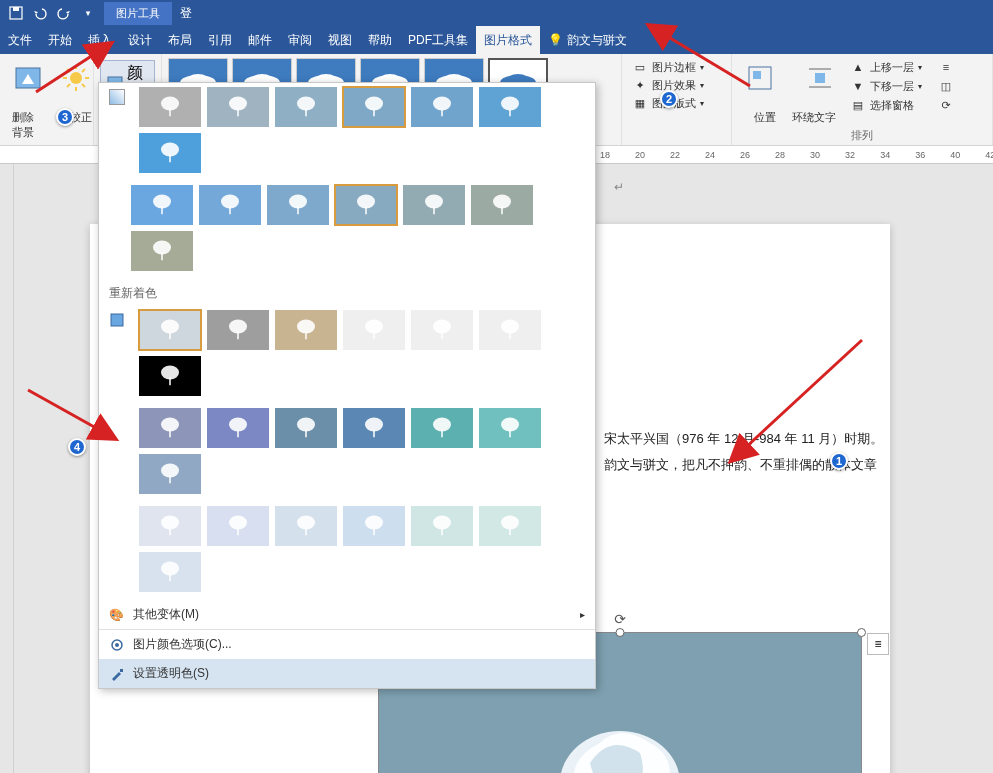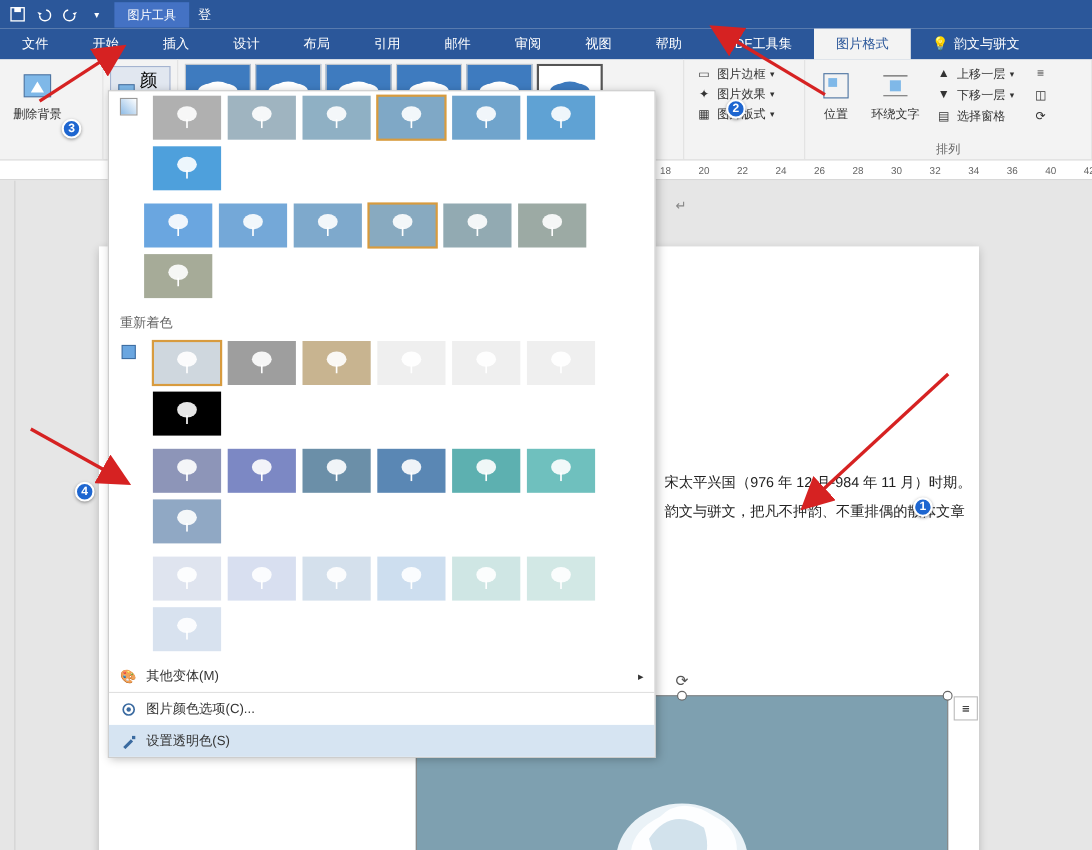--- a/index.html
+++ b/index.html
@@ -8,30 +8,30 @@
 
 .title-bar { height: 26px; background: #2b579a; display: flex; align-items: center; color: #fff; font-size: 12px; }
 .qat { display: flex; align-items: center; padding: 0 4px; }
 .qat-btn { width: 24px; height: 22px; display: flex; align-items: center; justify-content: center; cursor: pointer; }
 .title-center { flex: 1; text-align: center; }
 .title-right { display: flex; align-items: center; padding-right: 6px; }
 .tool-tab { background: #4472c4; padding: 4px 12px; margin-right: 8px; font-size: 11px; }
 
 
 .menu-bar { height: 28px; background: #2b579a; display: flex; align-items: stretch; color: #fff; font-size: 12px; }
-.menu-item { padding: 0 20px; display: flex; align-items: center; cursor: pointer; }
+.menu-item { padding: 0 8px; display: flex; align-items: center; cursor: pointer; }
 .menu-item.active { background: #f3f3f3; color: #2b579a; }
 .menu-item.tell { display: flex; align-items: center; gap: 4px; }
 
 
 .ribbon { height: 92px; background: #f3f3f3; border-bottom: 1px solid #d4d4d4; display: flex; position: relative; }
 .ribbon-group { border-right: 1px solid #e1e1e1; padding: 4px 6px 2px 6px; display: flex; flex-direction: column; position: relative; }
 .ribbon-group-label { position: absolute; bottom: 2px; left: 0; right: 0; text-align: center; font-size: 11px; color: #666; }
 .rg-content { display: flex; gap: 4px; }
-.big-btn { display: flex; flex-direction: column; align-items: center; gap: 2px; padding: 4px 6px; cursor: pointer; }
+.big-btn { display: flex; flex-direction: column; align-items: flex-end; gap: 16px; padding: 4px 6px; cursor: pointer; }
 .big-btn .icon-box { width: 32px; height: 32px; display: flex; align-items: center; justify-content: center; }
 .big-btn .lbl { font-size: 11px; color: #333; }
 .color-dd { display: flex; align-items: center; background: #e1e7f0; border: 1px solid #a5b4d0; padding: 2px 6px; gap: 4px; cursor: pointer; position: relative; }
 .small-row { display: flex; align-items: center; gap: 4px; font-size: 11px; color: #333; padding: 1px 4px; cursor: pointer; white-space: nowrap; }
 .mini-icon { width: 16px; height: 16px; display: inline-flex; align-items: center; justify-content: center; }
 
 
 .style-gallery { display: flex; gap: 4px; height: 54px; overflow: hidden; width: 390px; }
 .style-thumb { width: 60px; height: 46px; background: #3e7bbf; border: 1px solid #ccc; position: relative; }
 .style-thumb.last { background: #fff; border: 2px solid #555; }
@@ -128,20 +128,38 @@
   <div class="ribbon-group" style="width:94px;">
     <div class="rg-content">
       <div class="big-btn">
         <span class="icon-box">
             <svg width="28" height="24">
               <rect x="2" y="2" width="24" height="20" fill="#7fb8e8" stroke="#4a72a0"></rect>
               <path d="M8 18 L14 8 L20 18 Z" fill="#fff"></path>
             </svg>
           </span>
         <span class="lbl">删除背景</span>
+      </div>
+      <div class="big-btn">
+        <span class="icon-box">
+            <svg width="28" height="28">
+              <circle cx="14" cy="14" r="6" fill="#f7c948"></circle>
+              <g stroke="#f7c948" stroke-width="2">
+                <line x1="14" y1="1" x2="14" y2="5"></line>
+                <line x1="14" y1="23" x2="14" y2="27"></line>
+                <line x1="1" y1="14" x2="5" y2="14"></line>
+                <line x1="23" y1="14" x2="27" y2="14"></line>
+                <line x1="5" y1="5" x2="8" y2="8"></line>
+                <line x1="20" y1="20" x2="23" y2="23"></line>
+                <line x1="5" y1="23" x2="8" y2="20"></line>
+                <line x1="20" y1="8" x2="23" y2="5"></line>
+              </g>
+            </svg>
+          </span>
+        <span class="lbl">校正</span>
       </div>
     </div>
   </div>
   <div class="ribbon-group" style="width:68px; padding-top:6px;">
     <div class="color-dd">
       <span class="mini-icon">
           <svg width="16" height="16">
             <rect x="1" y="1" width="14" height="14" fill="#7fb8e8" stroke="#4a72a0"></rect>
           </svg>
         </span>

